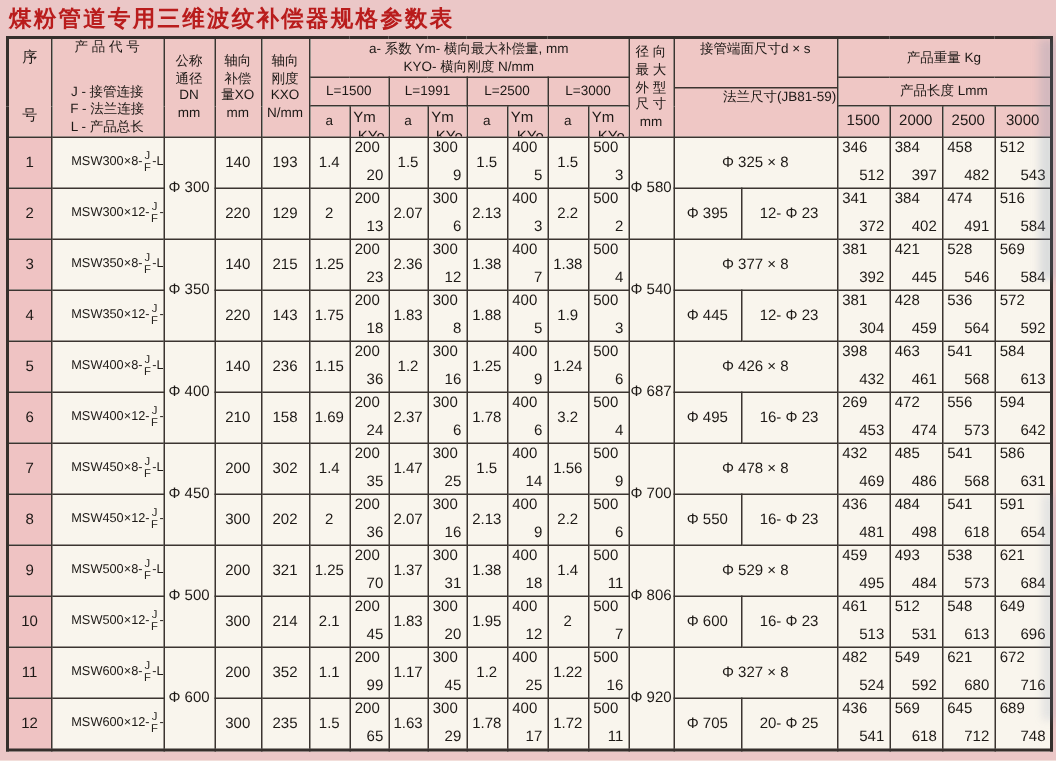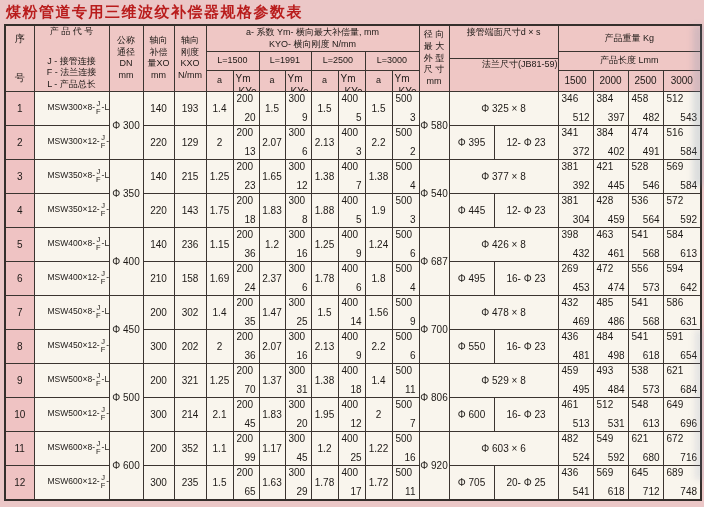--- a/index.html
+++ b/index.html
@@ -317,21 +317,21 @@
         <td class="c" rowspan="2">Φ 350</td>
         <td class="c">140</td>
         <td class="c">215</td>
         <td class="c">1.25</td>
         <td class="ymk">
           <div class="w">
             <span class="tl">200</span>
             <span class="br">23</span>
           </div>
         </td>
-        <td class="c">1.65</td>
+        <td class="c">2.36</td>
         <td class="ymk">
           <div class="w">
             <span class="tl">300</span>
             <span class="br">12</span>
           </div>
         </td>
         <td class="c">1.38</td>
         <td class="ymk">
           <div class="w">
             <span class="tl">400</span>
@@ -521,21 +521,21 @@
             <span class="br">6</span>
           </div>
         </td>
         <td class="c">1.78</td>
         <td class="ymk">
           <div class="w">
             <span class="tl">400</span>
             <span class="br">6</span>
           </div>
         </td>
-        <td class="c">1.8</td>
+        <td class="c">3.2</td>
         <td class="ymk">
           <div class="w">
             <span class="tl">500</span>
             <span class="br">4</span>
           </div>
         </td>
         <td class="c">Φ 495</td>
         <td class="c">16- Φ 23</td>
         <td class="ymk">
           <div class="w">
@@ -847,21 +847,21 @@
           </div>
         </td>
         <td class="c">1.22</td>
         <td class="ymk">
           <div class="w">
             <span class="tl">500</span>
             <span class="br">16</span>
           </div>
         </td>
         <td class="c" rowspan="2">Φ 920</td>
-        <td class="c" colspan="2">Φ 603 × 6</td>
+        <td class="c" colspan="2">Φ 327 × 8</td>
         <td class="ymk">
           <div class="w">
             <span class="tl">482</span>
             <span class="br">524</span>
           </div>
         </td>
         <td class="ymk">
           <div class="w">
             <span class="tl">549</span>
             <span class="br">592</span>

